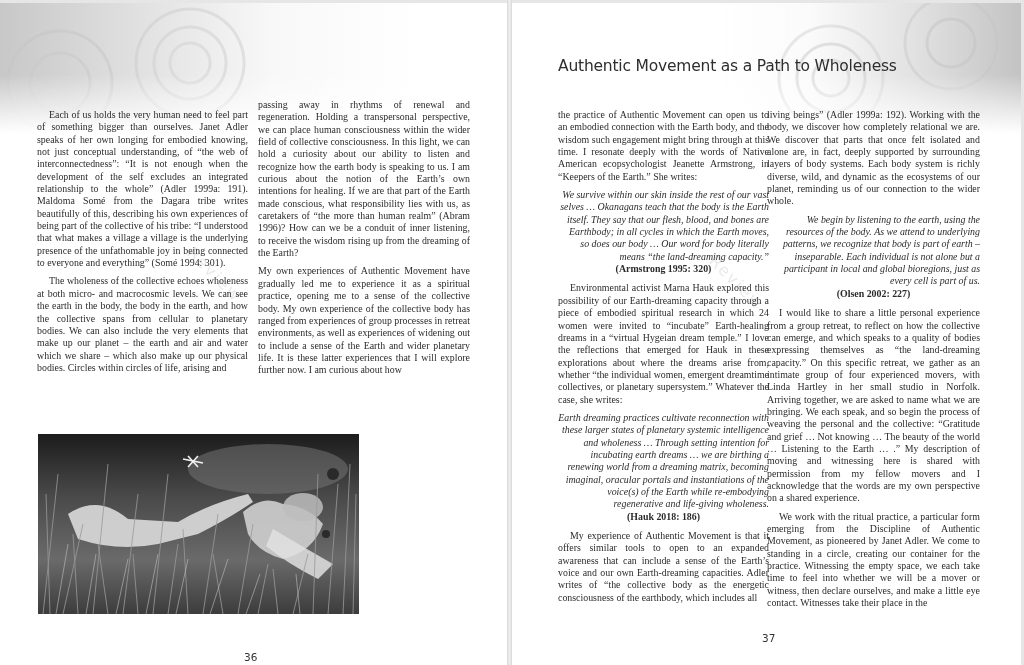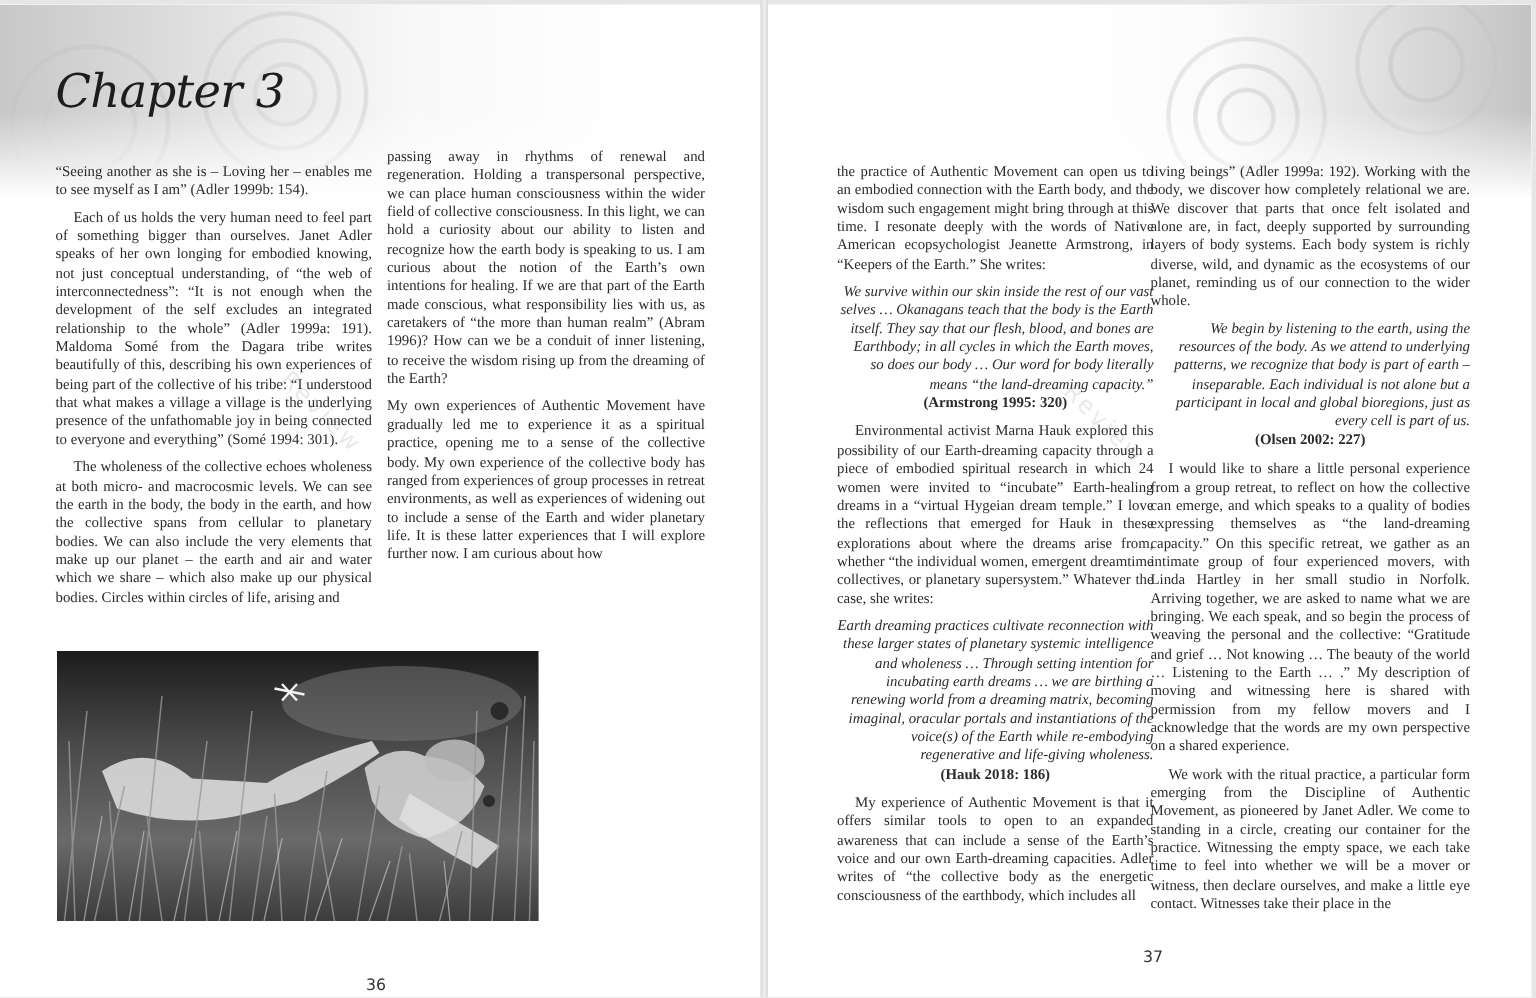--- a/index.html
+++ b/index.html
@@ -59,24 +59,22 @@
   .page.right .watermark { left: 190px; top: 270px; }
 </style>
 </head>
 <body>
 
 <div class="spread">
 
   <div class="page left">
     <div class="ripple"></div>
     <div class="watermark">Review</div>
-    <h1 class="chapter-title">Chapter 3</h1>
 
     <div class="col col1">
-      <p class="noind">“Seeing another as she is – Loving her – enables me to see myself as I am” (Adler 1999b: 154).</p>
       <p class="indent">Each of us holds the very human need to feel part of something bigger than ourselves. Janet Adler speaks of her own longing for embodied knowing, not just conceptual understanding, of “the web of interconnectedness”: “It is not enough when the development of the self excludes an integrated relationship to the whole” (Adler 1999a: 191). Maldoma Somé from the Dagara tribe writes beautifully of this, describing his own experiences of being part of the collective of his tribe: “I understood that what makes a village a village is the underlying presence of the unfathomable joy in being connected to everyone and everything” (Somé 1994: 301).</p>
       <p class="indent">The wholeness of the collective echoes wholeness at both micro- and macrocosmic levels. We can see the earth in the body, the body in the earth, and how the collective spans from cellular to planetary bodies. We can also include the very elements that make up our planet – the earth and air and water which we share – which also make up our physical bodies. Circles within circles of life, arising and</p>
     </div>
 
     <div class="col col2">
       <p class="noind">passing away in rhythms of renewal and regeneration. Holding a transpersonal perspective, we can place human consciousness within the wider field of collective consciousness. In this light, we can hold a curiosity about our ability to listen and recognize how the earth body is speaking to us. I am curious about the notion of the Earth’s own intentions for healing. If we are that part of the Earth made conscious, what responsibility lies with us, as caretakers of “the more than human realm” (Abram 1996)? How can we be a conduit of inner listening, to receive the wisdom rising up from the dreaming of the Earth?</p>
       <p class="noind">My own experiences of Authentic Movement have gradually led me to experience it as a spiritual practice, opening me to a sense of the collective body. My own experience of the collective body has ranged from experiences of group processes in retreat environments, as well as experiences of widening out to include a sense of the Earth and wider planetary life. It is these latter experiences that I will explore further now. I am curious about how</p>
     </div>
 
     <div class="photo">
@@ -143,20 +141,21 @@
 
 
     <div class="folio">36</div>
   </div>
 
   <div class="spine"></div>
 
   <div class="page right">
     <div class="ripple"></div>
     <div class="watermark">Review</div>
+    <div class="running-head">Authentic Movement as a Path to Wholeness</div>
 
     <div class="col col1">
       <p class="noind">the practice of Authentic Movement can open us to an embodied connection with the Earth body, and the wisdom such engagement might bring through at this time. I resonate deeply with the words of Native American ecopsychologist Jeanette Armstrong, in “Keepers of the Earth.” She writes:</p>
       <p class="quote">We survive within our skin inside the rest of our vast selves … Okanagans teach that the body is the Earth itself. They say that our flesh, blood, and bones are Earthbody; in all cycles in which the Earth moves, so does our body … Our word for body literally means “the land-dreaming capacity.”</p>
       <p class="cite">(Armstrong 1995: 320)</p>
       <p class="indent">Environmental activist Marna Hauk explored this possibility of our Earth-dreaming capacity through a piece of embodied spiritual research in which 24 women were invited to “incubate” Earth-healing dreams in a “virtual Hygeian dream temple.” I love the reflections that emerged for Hauk in these explorations about where the dreams arise from, whether “the individual women, emergent dreamtime collectives, or planetary supersystem.” Whatever the case, she writes:</p>
       <p class="quote">Earth dreaming practices cultivate reconnection with these larger states of planetary systemic intelligence and wholeness … Through setting intention for incubating earth dreams … we are birthing a renewing world from a dreaming matrix, becoming imaginal, oracular portals and instantiations of the voice(s) of the Earth while re-embodying regenerative and life-giving wholeness.</p>
       <p class="cite">(Hauk 2018: 186)</p>
       <p class="indent">My experience of Authentic Movement is that it offers similar tools to open to an expanded awareness that can include a sense of the Earth’s voice and our own Earth-dreaming capacities. Adler writes of “the collective body as the energetic consciousness of the earthbody, which includes all</p>
     </div>

